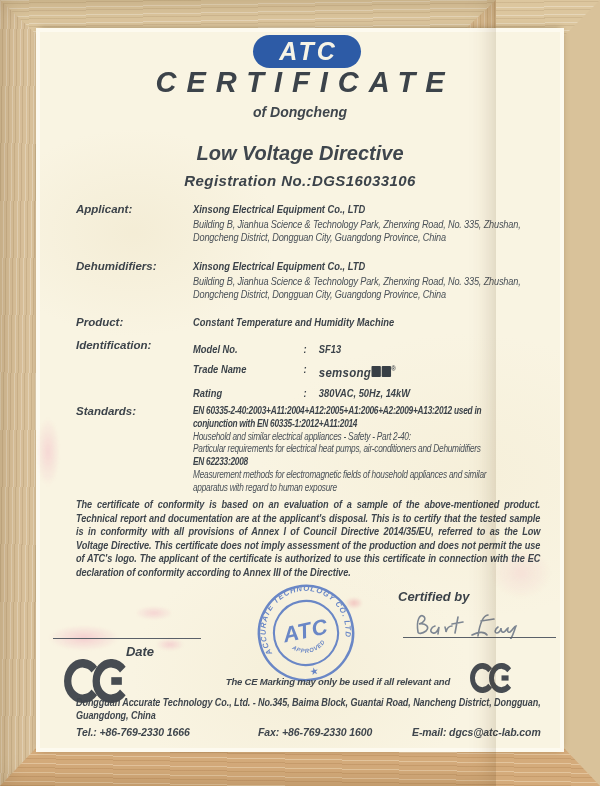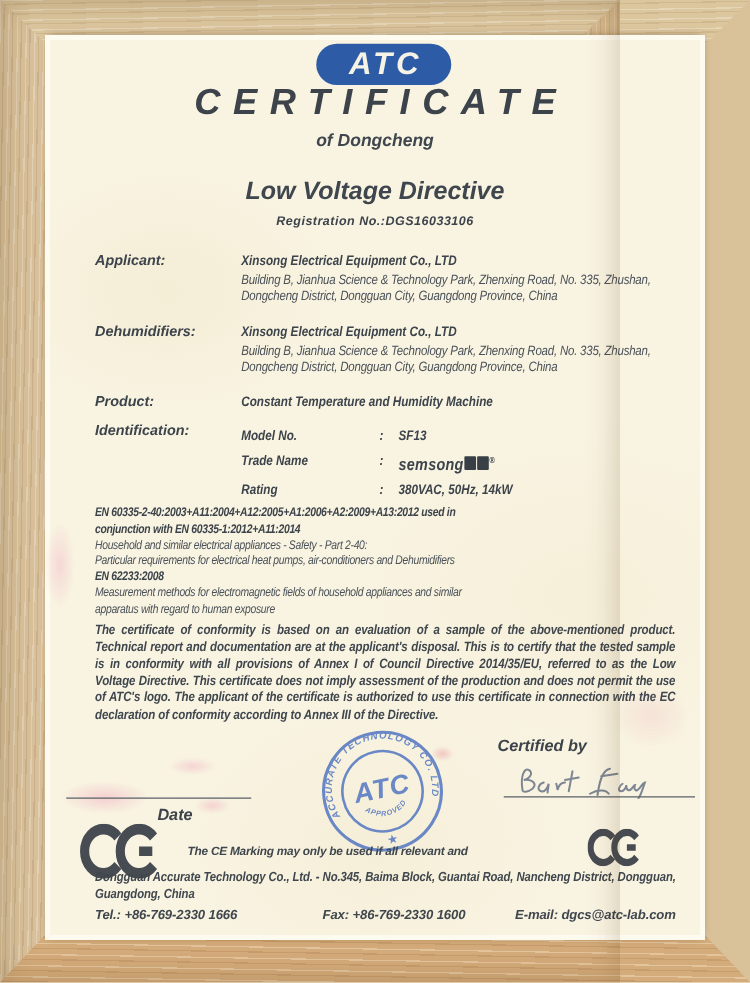--- a/index.html
+++ b/index.html
@@ -29,21 +29,21 @@
   .smudge{position:absolute;pointer-events:none;filter:blur(1px);}
   
   .pill{position:absolute;left:213px;top:3px;width:108px;height:33px;border-radius:17px;background:#2d5ba6;
     display:flex;align-items:center;justify-content:center;color:#f6f3e6;font-weight:bold;font-size:25px;letter-spacing:3px;text-indent:3px;}
   .title{position:absolute;left:0;top:34px;width:100%;text-align:center;font-weight:bold;font-size:29px;
     letter-spacing:10px;text-indent:10px;color:#3c434a;}
   .sub{position:absolute;left:0;width:100%;text-align:center;font-weight:bold;color:#3f464d;}
   .s1{top:72px;font-size:14px;}
   .s2{top:92px;font-size:14.5px;}
   .s3{top:110px;font-size:20px;}
-  .reg{position:absolute;left:0;top:140px;width:100%;text-align:center;font-weight:bold;font-size:10px;color:#3c434a;letter-spacing:.4px;}
+  .reg{position:absolute;left:0;top:140px;width:100%;text-align:center;font-weight:bold;font-size:15px;color:#3c434a;letter-spacing:.4px;}
   
   .row{position:absolute;left:36px;display:grid;grid-template-columns:117px 430px;}
   .lbl{font-weight:bold;font-size:11.5px;color:#3c434a;}
   .scale{width:420px;transform:scaleX(.85);transform-origin:0 0;}
   .scale-std{width:430px;transform:scaleX(.83);transform-origin:0 0;}
   .name{font-weight:bold;font-size:11px;color:#3c434a;}
   .addr{font-size:10.8px;letter-spacing:-.2px;color:#4a5158;margin-top:3px;line-height:13px;}
   .r-app{top:171px;}
   .r-man{top:228px;}
   .r-pro{top:284px;}
@@ -62,21 +62,21 @@
   .stamp{position:absolute;left:216px;top:551px;width:100px;height:100px;transform:rotate(-12deg);opacity:.9;}
   .certby{position:absolute;left:358px;top:557px;width:150px;text-align:left;font-weight:bold;font-size:13px;color:#3c434a;}
   .sig{position:absolute;left:368px;top:577px;}
   .sigline{position:absolute;left:363px;top:605px;width:153px;border-top:1.5px solid #5a6068;}
   .datev{position:absolute;left:25px;top:587px;width:150px;text-align:center;font-weight:bold;font-size:13px;color:#3c434a;}
   .dateline{position:absolute;left:13px;top:606px;width:148px;border-top:1.5px solid #5a6068;}
   .datel{position:absolute;left:25px;top:612px;width:150px;text-align:center;font-weight:bold;font-size:13px;color:#3c434a;}
   .ce{position:absolute;}
   .ce-left{left:24px;top:627px;}
   .ce-right{left:430px;top:631px;}
-  .cenote{position:absolute;left:110px;top:644px;width:300px;text-align:left;font-weight:bold;font-size:9.5px;letter-spacing:-.2px;line-height:12px;color:#3f464d;}
+  .cenote{position:absolute;left:110px;top:644px;width:300px;text-align:right;font-weight:bold;font-size:9.5px;letter-spacing:-.2px;line-height:12px;color:#3f464d;}
   
   .company{position:absolute;left:36px;top:664px;width:545px;transform:scaleX(.863);transform-origin:0 0;
     font-weight:bold;font-size:10.5px;letter-spacing:-.1px;line-height:13px;color:#3f464d;}
   .contact{position:absolute;top:694px;font-weight:bold;font-size:10.5px;letter-spacing:-.1px;color:#3f464d;}
   .c-tel{left:36px;}
   .c-fax{left:218px;}
   .c-mail{left:372px;}
 </style>
 </head>
 <body>
@@ -142,20 +142,21 @@
         </div>
         <div class="id-row">
           <span>Rating</span>
           <span>:</span>
           <span>380VAC, 50Hz, 14kW</span>
         </div>
       </div>
     </div>
 
     <div class="row r-std">
+      <div class="lbl">Standards:</div>
       <div class="scale-std">
           <div class="std-line b">EN 60335-2-40:2003+A11:2004+A12:2005+A1:2006+A2:2009+A13:2012 used in</div>
           <div class="std-line b">conjunction with EN 60335-1:2012+A11:2014</div>
           <div class="std-line">Household and similar electrical appliances - Safety - Part 2-40:</div>
           <div class="std-line">Particular requirements for electrical heat pumps, air-conditioners and Dehumidifiers</div>
           <div class="std-line b">EN 62233:2008</div>
           <div class="std-line">Measurement methods for electromagnetic fields of household appliances and similar</div>
           <div class="std-line">apparatus with regard to human exposure</div>
         </div>
     </div>

